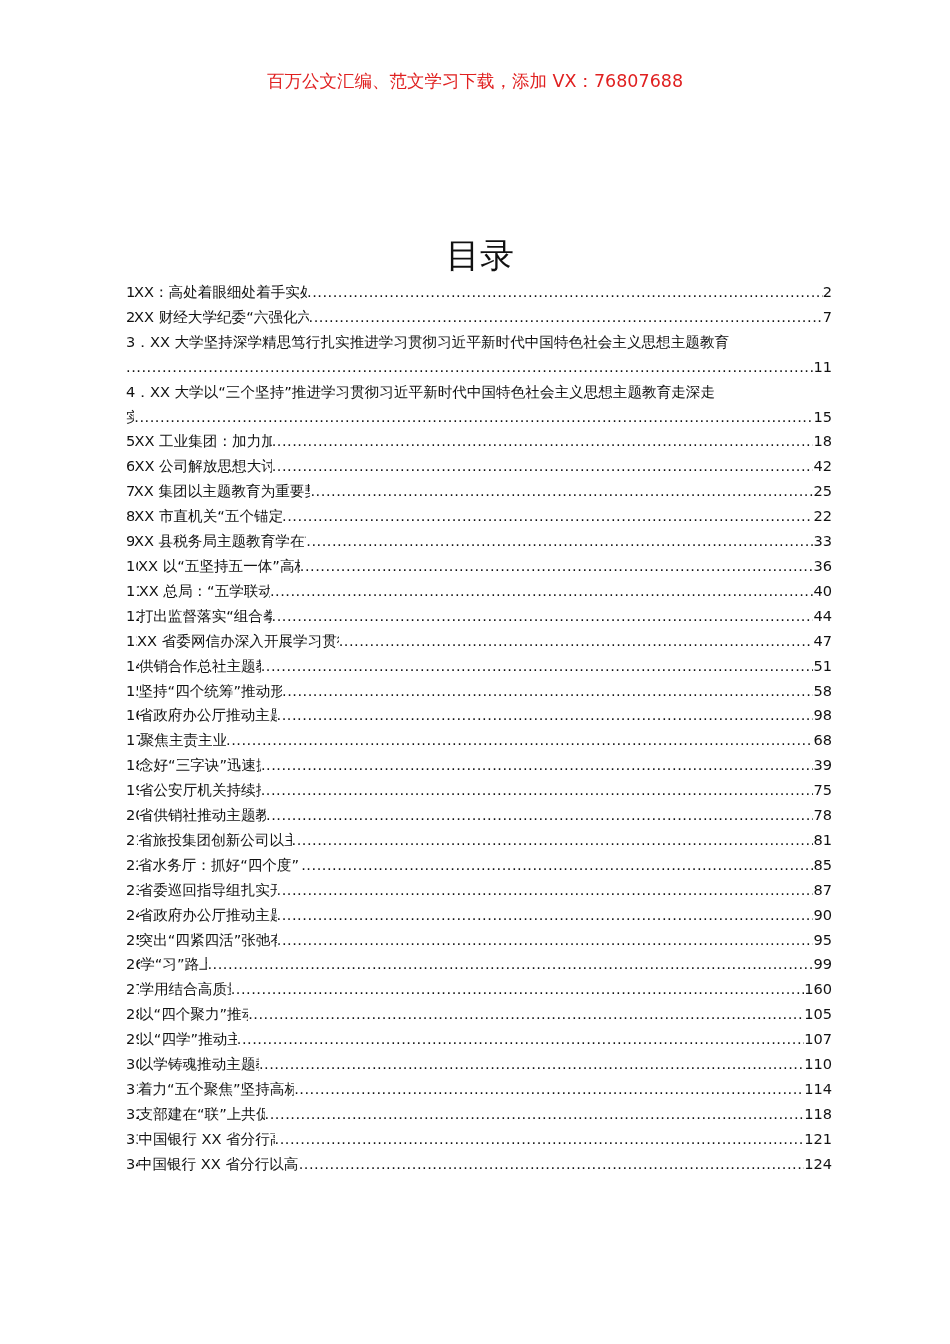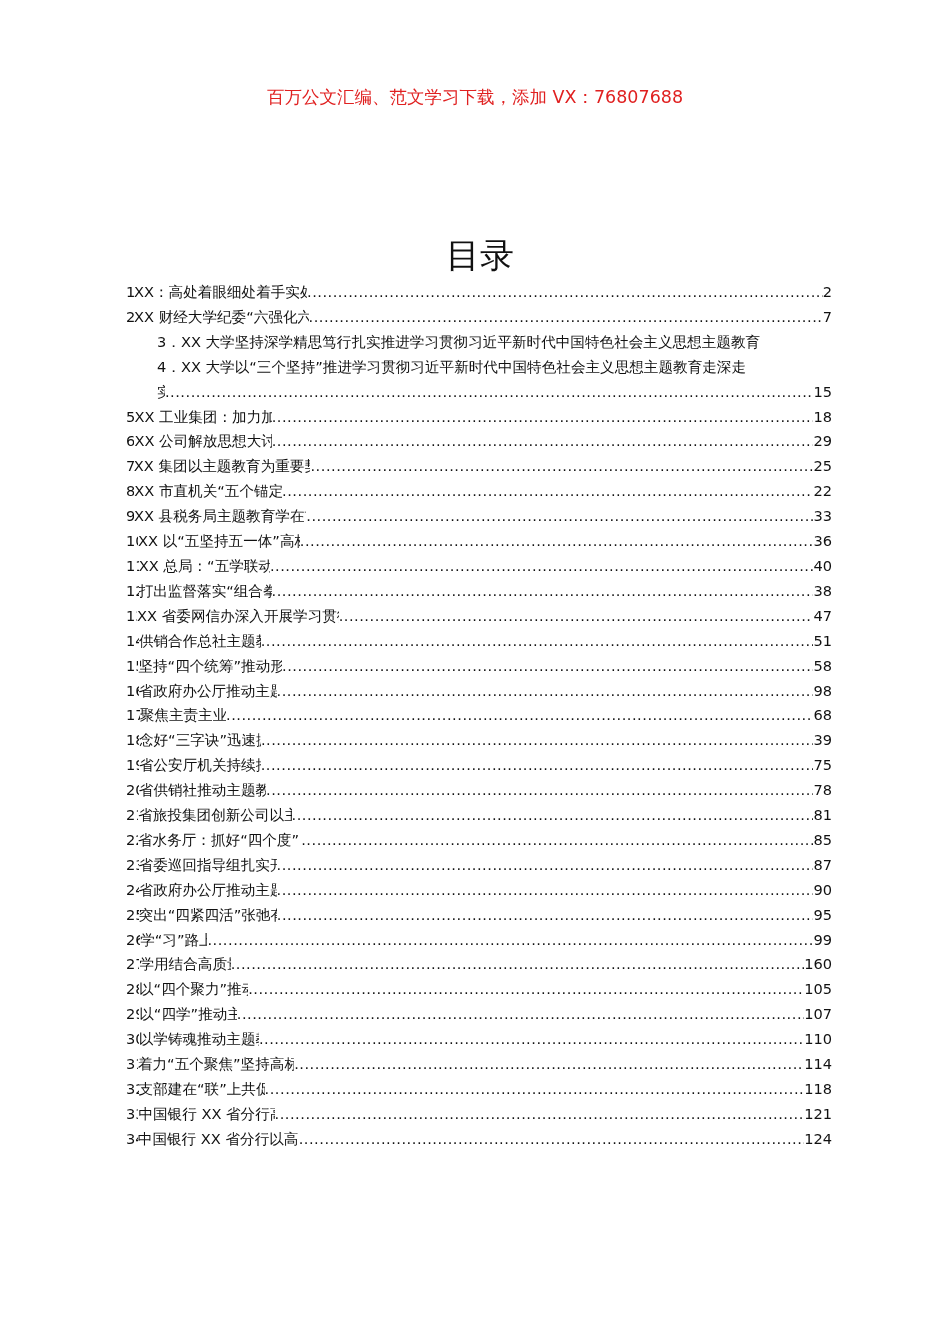--- a/index.html
+++ b/index.html
@@ -10,21 +10,21 @@
     body {
       width: 950px;
       height: 1344px;
       position: relative;
       overflow: hidden;
       font-family: "DejaVu Sans", "Liberation Sans", sans-serif;
       color: #111111;
     }
     .header-banner {
       position: absolute;
-      top: 84px;
+      top: 68px;
       left: 0;
       width: 950px;
       text-align: center;
       font-size: 17.5px;
       color: #e02020;
       letter-spacing: 0px;
       line-height: 26px;
     }
     .toc-title {
       position: absolute;
@@ -65,21 +65,20 @@
       content: "........................................................................................................................................................................................................................................";
       letter-spacing: 0.5px;
     }
     .toc-entry .page {
       flex: 0 0 auto;
       text-align: right;
     }
     .toc-entry.wrap {
       display: block;
       white-space: normal;
-      margin-left: 31px;
     }
     .toc-entry.wrap .first-line {
       display: block;
       white-space: nowrap;
       overflow: hidden;
     }
     .toc-entry.wrap .second-line {
       display: flex;
       align-items: baseline;
       white-space: nowrap;
@@ -100,40 +99,45 @@
       <span class="page">2</span>
     </div>
     <div class="toc-entry">
       <span class="label">2 . </span>
       <span class="label">XX 财经大学纪委“六强化六坚持”深入推进主题教育和教育整顿</span>
       <span class="leader"></span>
       <span class="page">7</span>
     </div>
     <div class="toc-entry wrap">
       <span class="first-line">3．XX 大学坚持深学精思笃行扎实推进学习贯彻习近平新时代中国特色社会主义思想主题教育</span>
+      <span class="second-line">
+        <span class="label"></span>
+        <span class="leader"></span>
+        <span class="page">11</span>
+      </span>
     </div>
     <div class="toc-entry wrap">
       <span class="first-line">4．XX 大学以“三个坚持”推进学习贯彻习近平新时代中国特色社会主义思想主题教育走深走</span>
       <span class="second-line">
         <span class="label">实</span>
         <span class="leader"></span>
         <span class="page">15</span>
       </span>
     </div>
     <div class="toc-entry">
       <span class="label">5 . </span>
       <span class="label">XX 工业集团：加力加劲推进主题教育走深走实</span>
       <span class="leader"></span>
       <span class="page">18</span>
     </div>
     <div class="toc-entry">
       <span class="label">6 . </span>
       <span class="label">XX 公司解放思想大讨论助推主题教育深入开展</span>
       <span class="leader"></span>
-      <span class="page">29</span>
+      <span class="page">42</span>
     </div>
     <div class="toc-entry">
       <span class="label">7 . </span>
       <span class="label">XX 集团以主题教育为重要契机努力推动企业改革发展取得新成效</span>
       <span class="leader"></span>
       <span class="page">25</span>
     </div>
     <div class="toc-entry">
       <span class="label">8 . </span>
       <span class="label">XX 市直机关“五个锚定”从严从实组织开展主题教育</span>
@@ -155,21 +159,21 @@
     <div class="toc-entry">
       <span class="label">11 . </span>
       <span class="label">XX 总局：“五学联动”推动主题教育走深走实</span>
       <span class="leader"></span>
       <span class="page">40</span>
     </div>
     <div class="toc-entry">
       <span class="label">12 . </span>
       <span class="label">打出监督落实“组合拳”推动主题教育走深走实</span>
       <span class="leader"></span>
-      <span class="page">38</span>
+      <span class="page">44</span>
     </div>
     <div class="toc-entry">
       <span class="label">13 . </span>
       <span class="label">XX 省委网信办深入开展学习贯彻习近平新时代中国特色社会主义思想主题教育</span>
       <span class="leader"></span>
       <span class="page">47</span>
     </div>
     <div class="toc-entry">
       <span class="label">14 . </span>
       <span class="label">供销合作总社主题教育工作取得初步成效</span>

